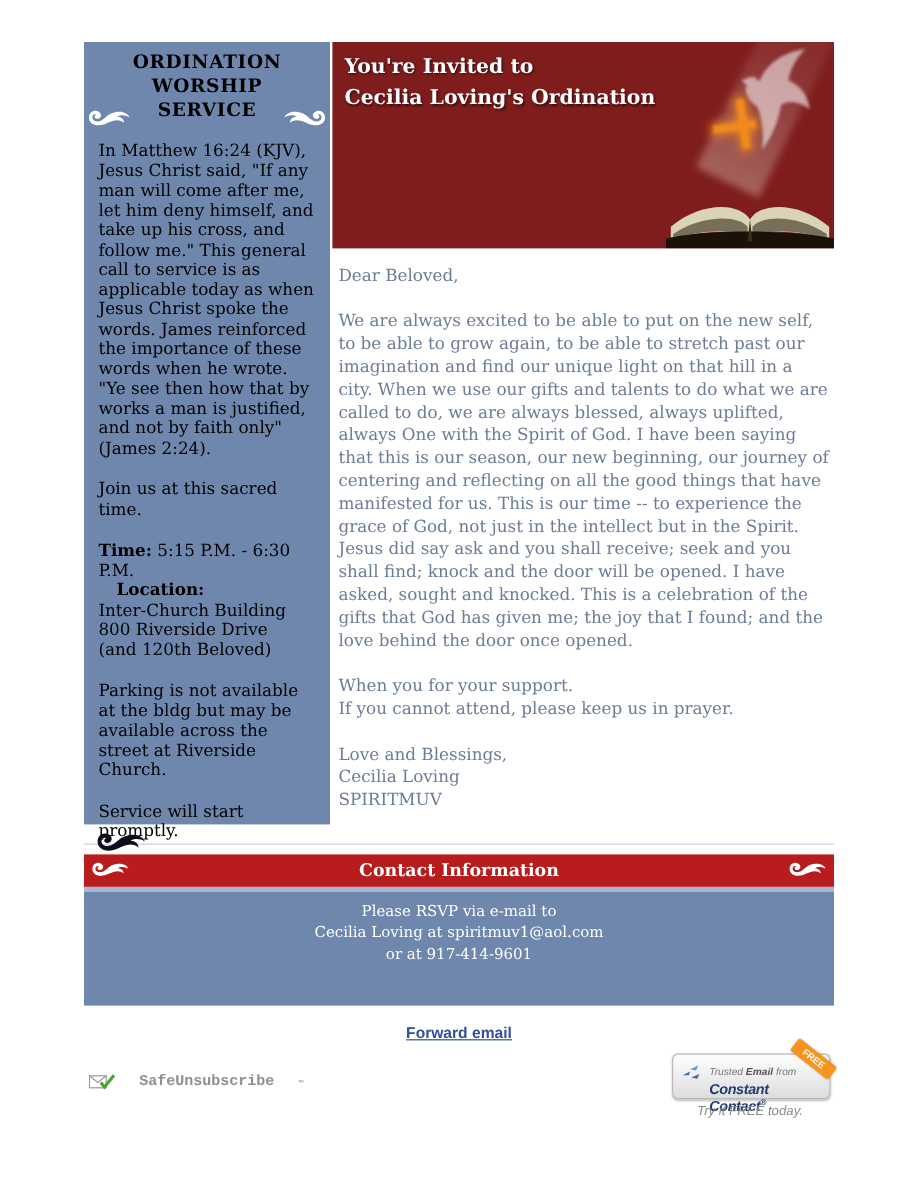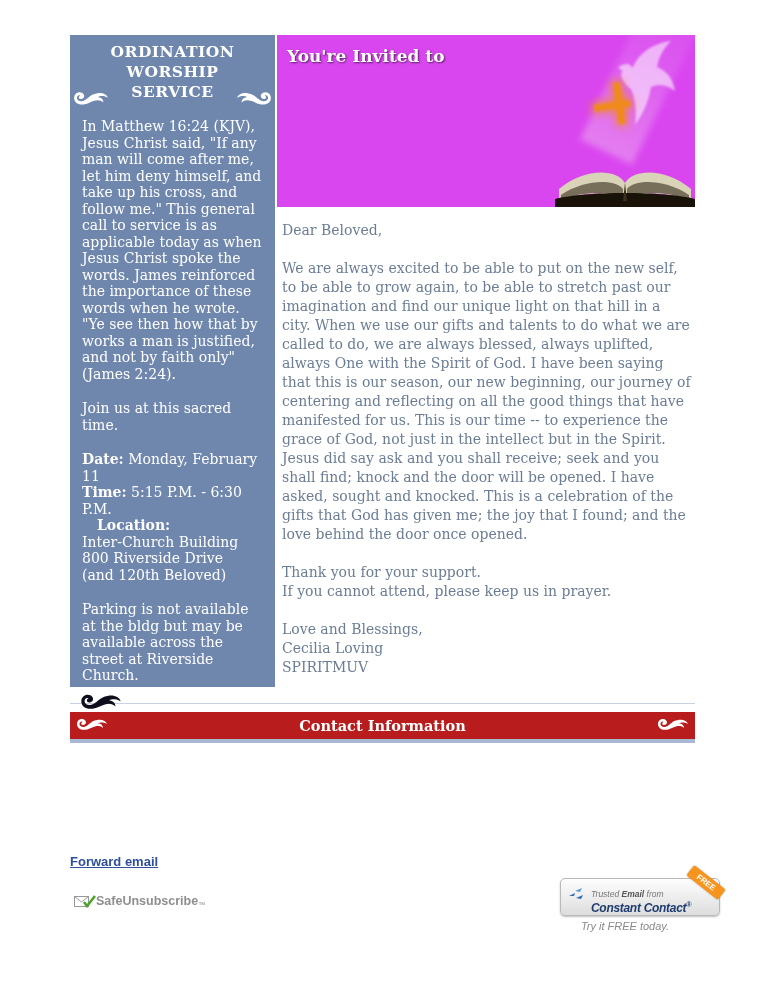--- a/index.html
+++ b/index.html
@@ -1,42 +1,42 @@
 <!DOCTYPE html>
 <html><head>
 <meta charset="utf-8">
 <style>
   html,body{margin:0;padding:0;background:#ffffff;}
   .page{position:relative;width:765px;height:990px;background:#ffffff;overflow:hidden;
         font-family:"DejaVu Serif","Liberation Serif",serif;}
 
   
   .sidebar{position:absolute;left:70px;top:35px;width:205px;height:652px;
-           background:#6f87ad;color:#ffffff;}
+           background:#6f87ad;color:#000000;}
   .sidebar-title{white-space:pre-line;text-align:center;font-weight:bold;
                  font-size:15.5px;line-height:20px;padding-top:7px;letter-spacing:.5px;}
   .orn{position:absolute;line-height:0;}
   .orn svg{display:block;}
   .orn.flip svg{transform:scaleX(-1);}
   .sb-orn-left{left:3px;top:54px;color:#ffffff;}
   .sb-orn-right{right:3px;top:54px;color:#ffffff;}
   .sidebar-body{padding:16px 12px 0 12px;font-size:14px;line-height:16.5px;}
   .sidebar-body p{margin:0 0 18px 0;}
   .sched-line b{font-weight:bold;}
   .preline{white-space:pre-line;}
 
   
   .hero{position:absolute;left:277px;top:35px;width:418px;height:172px;overflow:hidden;
         background:
           radial-gradient(ellipse 120px 70px at 79% 62%, rgba(255,255,244,.95), rgba(196,232,150,.55) 40%, rgba(80,140,70,.28) 68%, rgba(0,0,0,0) 78%),
           radial-gradient(ellipse 260px 170px at 76% 66%, rgba(64,122,64,.55), rgba(0,0,0,0) 72%),
           radial-gradient(ellipse 200px 62px at 82% 104%, rgba(255,132,18,.95), rgba(186,62,8,.55) 55%, rgba(0,0,0,0) 78%),
           radial-gradient(ellipse 130px 50px at 60% 108%, rgba(200,60,10,.7), rgba(0,0,0,0) 75%),
           linear-gradient(105deg,#2b392e 0%,#22302 6 35%,#16241a 70%,#0c160f 100%);
-        background-color:#d946ef;}
+        background-color:#7f1d1d;}
   .hero-beam{position:absolute;left:300px;bottom:55px;width:58px;height:190px;
              transform:rotate(26deg);transform-origin:50% 100%;
              background:linear-gradient(to top, rgba(255,255,240,.30), rgba(255,255,255,.10) 55%, rgba(255,255,255,0));
              filter:blur(3px);}
   .hero-cross{position:absolute;left:316px;top:46px;width:42px;height:48px;transform:rotate(-8deg);
               filter:blur(1.2px);}
   .hero-cross .v{position:absolute;left:23px;top:2px;width:7px;height:42px;background:#f08a1d;
                  box-shadow:0 0 8px 2px rgba(240,140,30,.8);}
   .hero-cross .h{position:absolute;left:1px;top:21px;width:36px;height:7px;background:#f08a1d;
                  box-shadow:0 0 8px 2px rgba(240,140,30,.8);}
@@ -57,34 +57,34 @@
   .contact{position:absolute;left:70px;top:712px;width:625px;}
   .contact-header{position:relative;height:27px;background:#b91c1c;color:#fff;
                   text-align:center;font-weight:bold;font-size:14.5px;line-height:27px;}
   .ch-orn-left{left:6px;top:5px;color:#ffffff;}
   .ch-orn-right{right:6px;top:5px;color:#ffffff;}
   .contact-sep{height:4px;background:#a9b8d2;}
   .contact-body{height:95px;background:#6f87ad;color:#ffffff;text-align:center;
                 font-size:12.5px;line-height:18px;padding-top:7px;box-sizing:border-box;}
 
   
-  .fwd-wrap{position:absolute;left:70px;top:852px;width:625px;
+  .fwd-wrap{position:absolute;left:70px;top:852px;width:625px;text-align:center;
             font-family:"Liberation Sans","DejaVu Sans",sans-serif;}
   .fwd-link{color:#2f4f9d;font-weight:bold;font-size:13px;text-decoration:underline;cursor:pointer;}
 
-  .safeunsub{position:absolute;left:74px;top:894px;display:flex;align-items:flex-end;gap:0;
-             font-family:Liberation Sans, sans-serif;color:#8f8f8f;
+  .safeunsub{position:absolute;left:74px;top:894px;display:flex;align-items:flex-end;gap:20px;
+             font-family:Liberation Mono, monospace;color:#8f8f8f;
              font-weight:bold;font-size:12.5px;cursor:pointer;}
   .safeunsub sup{font-size:7px;font-weight:normal;}
 
   .cc-badge{position:absolute;left:560px;top:878px;width:130px;height:36px;
             border:1px solid #b9b9b9;border-radius:5px;
             background:linear-gradient(#fefefe,#dddddd);
             box-shadow:0 1px 2px rgba(0,0,0,.25);cursor:pointer;
-            font-family:"Liberation Sans","DejaVu Sans",sans-serif;overflow:visible;padding-left:28px;}
+            font-family:"Liberation Sans","DejaVu Sans",sans-serif;overflow:visible;}
   .cc-rows{position:absolute;left:30px;top:4px;}
   .cc-line1{font-size:8.5px;color:#777;font-style:italic;}
   .cc-line1 b{color:#555;}
   .cc-line2{font-size:12px;color:#1e3c6e;font-weight:bold;font-style:italic;letter-spacing:-.3px;}
   .cc-line2 sup{font-size:7px;}
   .cc-logo{position:absolute;left:6px;top:8px;width:22px;height:16px;}
   .cc-ribbon{position:absolute;right:-7px;top:-3px;width:40px;height:13px;transform:rotate(38deg);
              background:#f7941d;color:#fff;font-size:8px;font-weight:bold;text-align:center;
              line-height:13px;border-radius:2px;box-shadow:0 0 2px rgba(0,0,0,.3);}
   .cc-tagline{position:absolute;left:560px;top:920px;width:130px;text-align:center;
@@ -120,21 +120,20 @@
           <use href="#fleuron"></use>
         </svg>
     </span>
     <div class="sidebar-title">ORDINATION
 WORSHIP
 SERVICE</div>
     <div class="sidebar-body">
       <p>In Matthew 16:24 (KJV), Jesus Christ said, "If any man will come after me, let him deny himself, and take up his cross, and follow me." This general call to service is as applicable today as when Jesus Christ spoke the words.  James reinforced the importance of these words when he wrote. "Ye see then how that by works a man is justified, and not by faith only" (James 2:24).</p>
       <p>Join us at this sacred time.</p>
       <p style="margin-bottom:0;">
-        <span class="sched-line" style="display:block;"><b>Date:</b><span> Monday, February 11</span></span>
         <span class="sched-line" style="display:block;"><b>Time:</b><span> 5:15 P.M. - 6:30 P.M.</span></span>
         <span class="sched-line" style="display:block;margin-left:15px;"><b>Location:</b><span></span></span>
         <span style="display:block;">Inter-Church Building</span>
         <span style="display:block;">800 Riverside Drive</span>
         <span style="display:block;">(and 120th Beloved)</span>
       </p>
       <p style="margin-top:18px;">Parking is not available at the bldg but may be available across the street at Riverside Church.</p>
       <p>Service will start promptly.</p>
     </div>
   </div>
@@ -157,27 +156,28 @@
         <path fill="#d9d3b8" d="M4 40 C30 18 62 20 70 34 L70 52 C52 40 24 44 4 52 Z"></path>
         <path fill="#d9d3b8" d="M136 40 C110 18 78 20 70 34 L70 52 C88 40 116 44 136 52 Z"></path>
         <path fill="rgba(40,30,15,.55)" d="M6 46 C30 30 60 30 68 40 L68 50 C52 40 26 44 6 50 Z"></path>
         <path fill="rgba(40,30,15,.55)" d="M134 46 C110 30 80 30 72 40 L72 50 C88 40 114 44 134 50 Z"></path>
         <path fill="#181208" d="M0 50 C30 42 110 42 140 50 L140 58 L0 58 Z"></path>
         <path fill="#3a2f1a" d="M70 34 L72 52 L68 52 Z"></path>
       </svg>
     </div>
     <div class="hero-title">
       <div>You're Invited to</div>
+      <div>Cecilia Loving's Ordination</div>
     </div>
   </div>
 
   <div class="letter">
     <p class="salutation">Dear Beloved,</p>
     <p>We are always excited to be able to put on the new self, to be able to grow again, to be able to stretch past our imagination and find our unique light on that hill in a city.  When we use our gifts and talents to do what we are called to do, we are always blessed, always uplifted, always One with the Spirit of God.  I have been saying that this is our season, our new beginning, our journey of centering and reflecting on all the good things that have manifested for us.  This is our time -- to experience the grace of God, not just in the intellect but in the Spirit.  Jesus did say ask and you shall receive; seek and you shall find; knock and the door will be opened.  I have asked, sought and knocked.  This is a celebration of the gifts that God has given me; the joy that I found; and the love behind the door once opened.</p>
-    <p class="preline">Thank you for your support.
+    <p class="preline">When you for your support.
 If you cannot  attend, please keep us in prayer.</p>
     <p class="preline">Love and Blessings,
 Cecilia Loving
 SPIRITMUV</p>
   </div>
 
   <div class="top-rule"></div>
   <span class="orn pre-orn">
     <svg width="42" height="21" viewBox="0 0 64 32">
         <use href="#fleuron"></use>
@@ -192,20 +192,25 @@
           </svg>
       </span>
       <span>Contact Information</span>
       <span class="orn ch-orn-right">
         <svg width="32" height="16" viewBox="0 0 64 32">
             <use href="#fleuron"></use>
           </svg>
       </span>
     </div>
     <div class="contact-sep"></div>
+    <div class="contact-body">
+      <div>Please RSVP via e-mail to</div>
+      <div>Cecilia Loving at spiritmuv1@aol.com</div>
+      <div>or at 917-414-9601</div>
+    </div>
   </div>
 
   <div class="fwd-wrap">
     <a class="fwd-link">Forward email</a>
   </div>
 
   <div class="safeunsub">
     <span style="line-height:0;">
       <svg width="22" height="13" viewBox="0 0 22 13">
         <rect x="0.5" y="1.5" width="14" height="10" fill="#ffffff" stroke="#9a9a9a" stroke-width="1"></rect>

